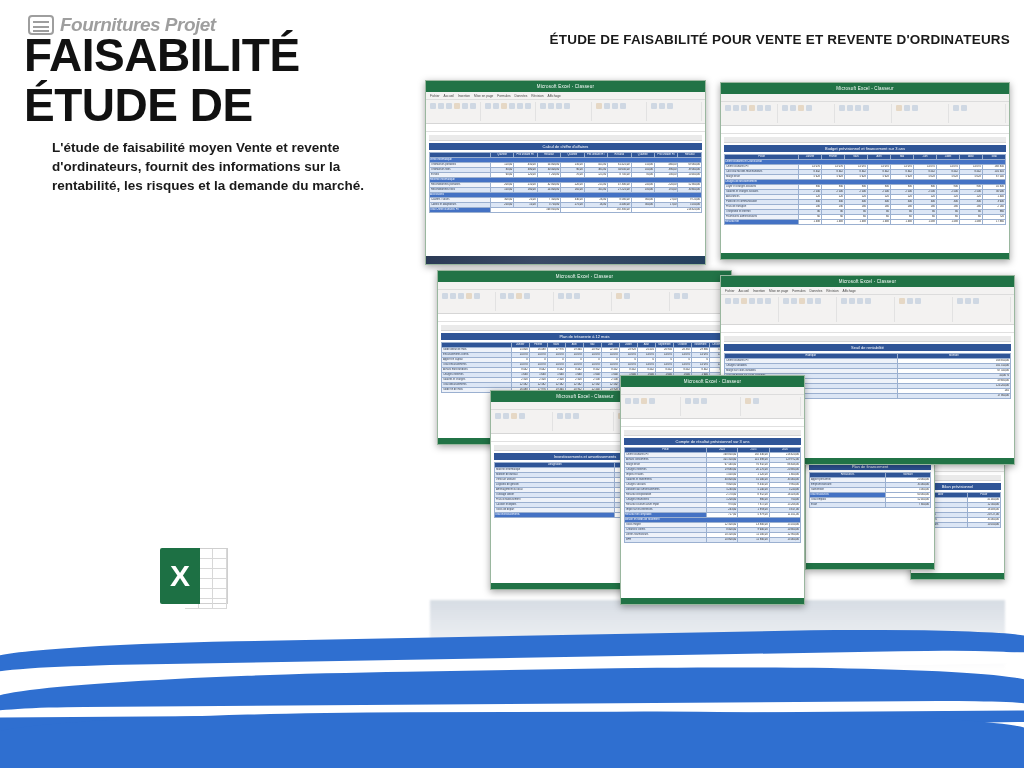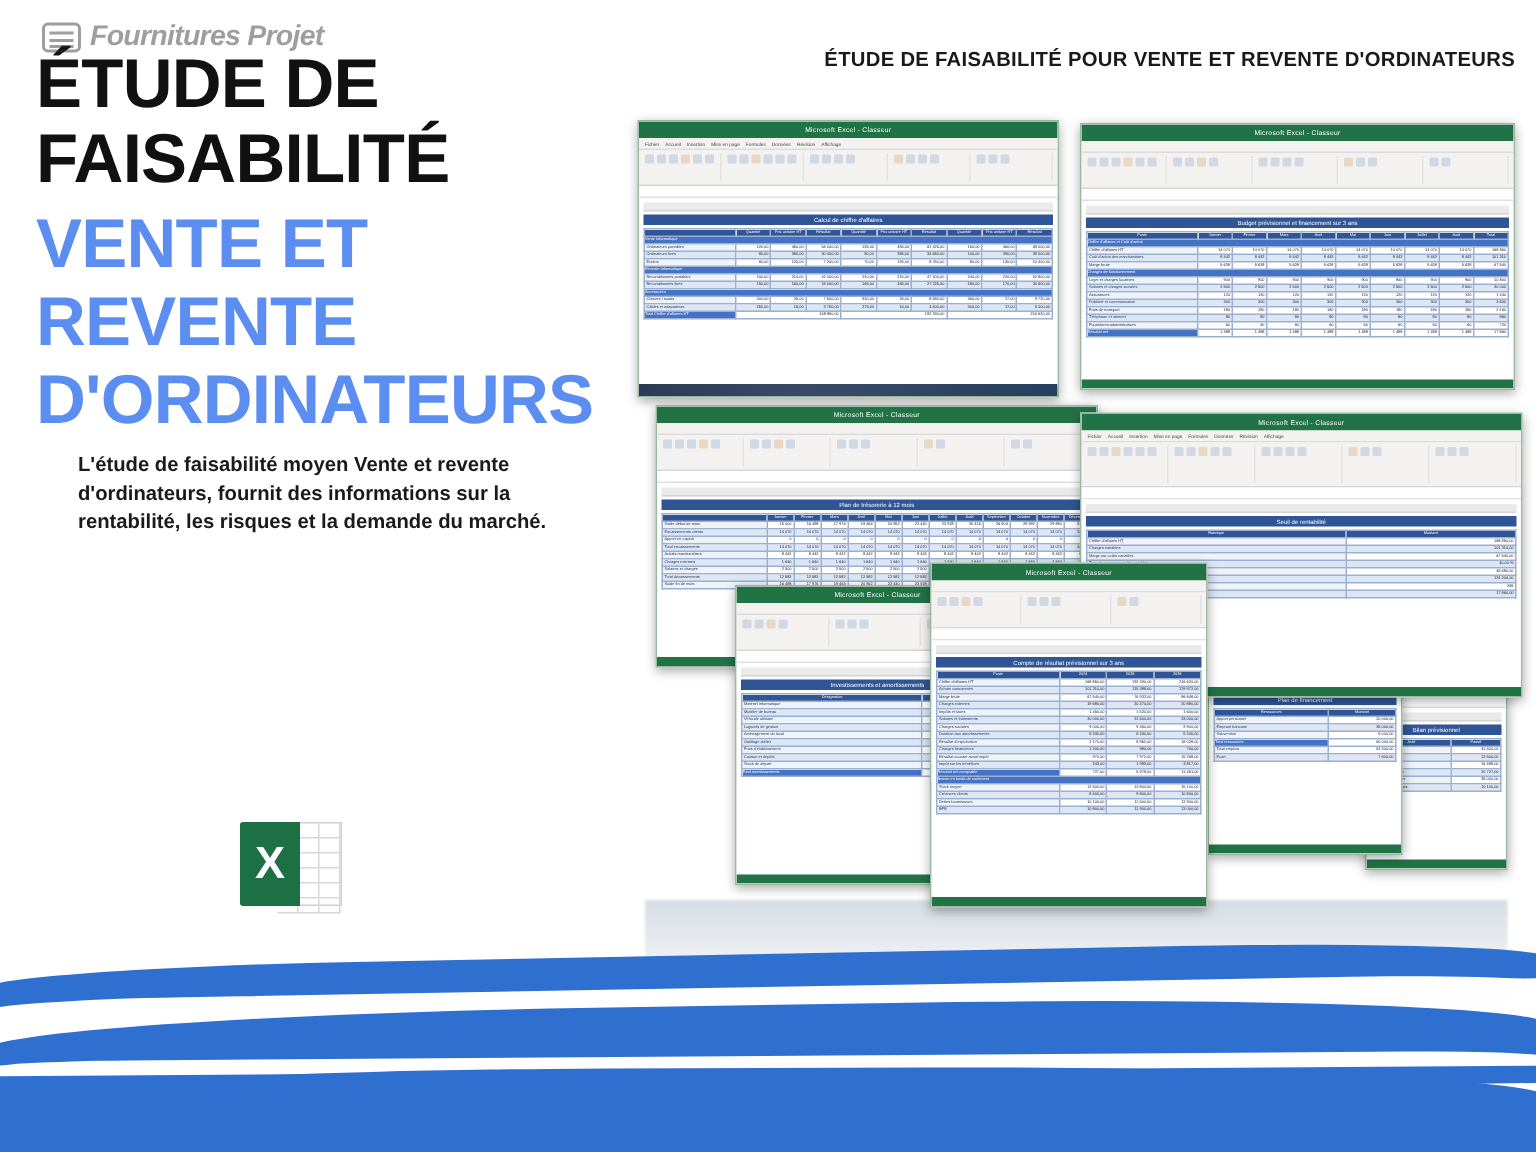--- a/index.html
+++ b/index.html
@@ -318,24 +318,23 @@
 
 <div class="page">
 
   <div class="brand">
     <span class="brand-icon"></span>
     <span class="brand-text">Fournitures Projet</span>
   </div>
 
   <div class="left-col">
     <div class="title-main">
+      <div>FAISABILITÉ</div>
       <div>ÉTUDE DE</div>
-      <div>FAISABILITÉ</div>
     </div>
-    <div class="title-sub">VENTE ET REVENTE D'ORDINATEURS</div>
     <div class="desc">L'étude de faisabilité moyen Vente et revente d'ordinateurs, fournit des informations sur la rentabilité, les risques et la demande du marché.</div>
   </div>
 
   <div class="excel-logo">
     <div class="sheet">
       <div class="grid-row">
           <i></i>
           <i></i>
           <i></i>
         </div>

